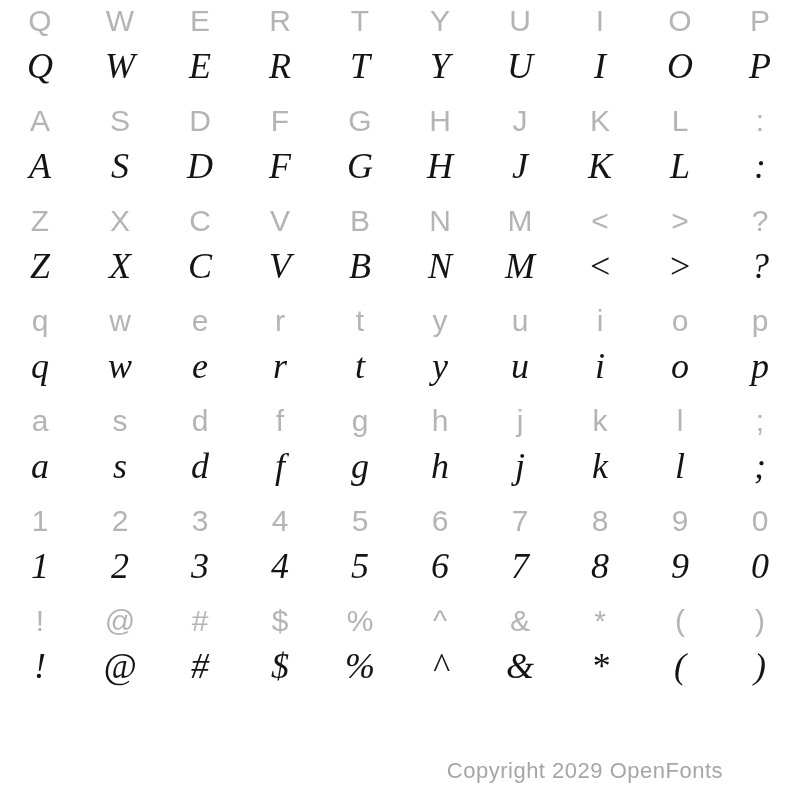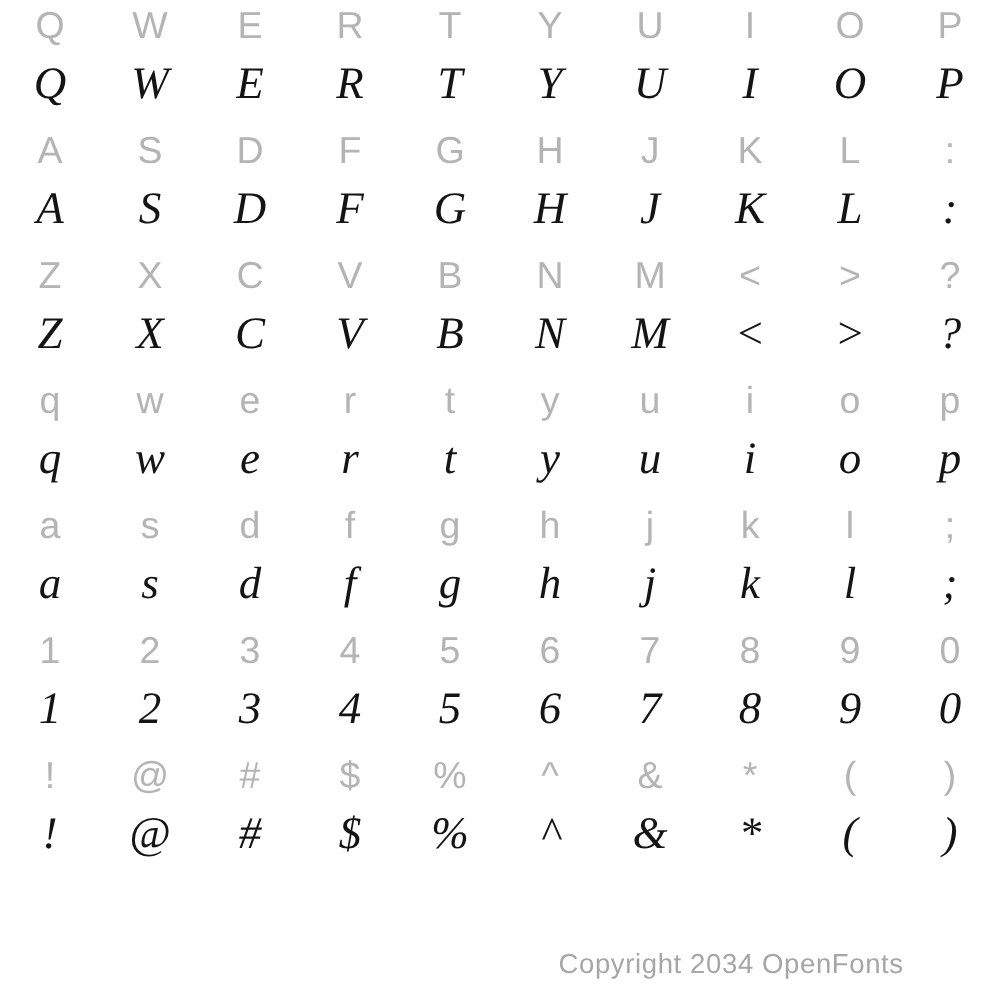--- a/index.html
+++ b/index.html
@@ -249,15 +249,15 @@
           <span class="cell scr">%</span>
           <span class="cell scr">^</span>
           <span class="cell scr">&amp;</span>
           <span class="cell scr">*</span>
           <span class="cell scr">(</span>
           <span class="cell scr">)</span>
         </div>
       </div>
     </div>
   <div class="footer">
-    <span>Copyright 2034 OpenFonts</span>
+    <span>Copyright 2029 OpenFonts</span>
   </div>
 </div>
 
 </body></html>

